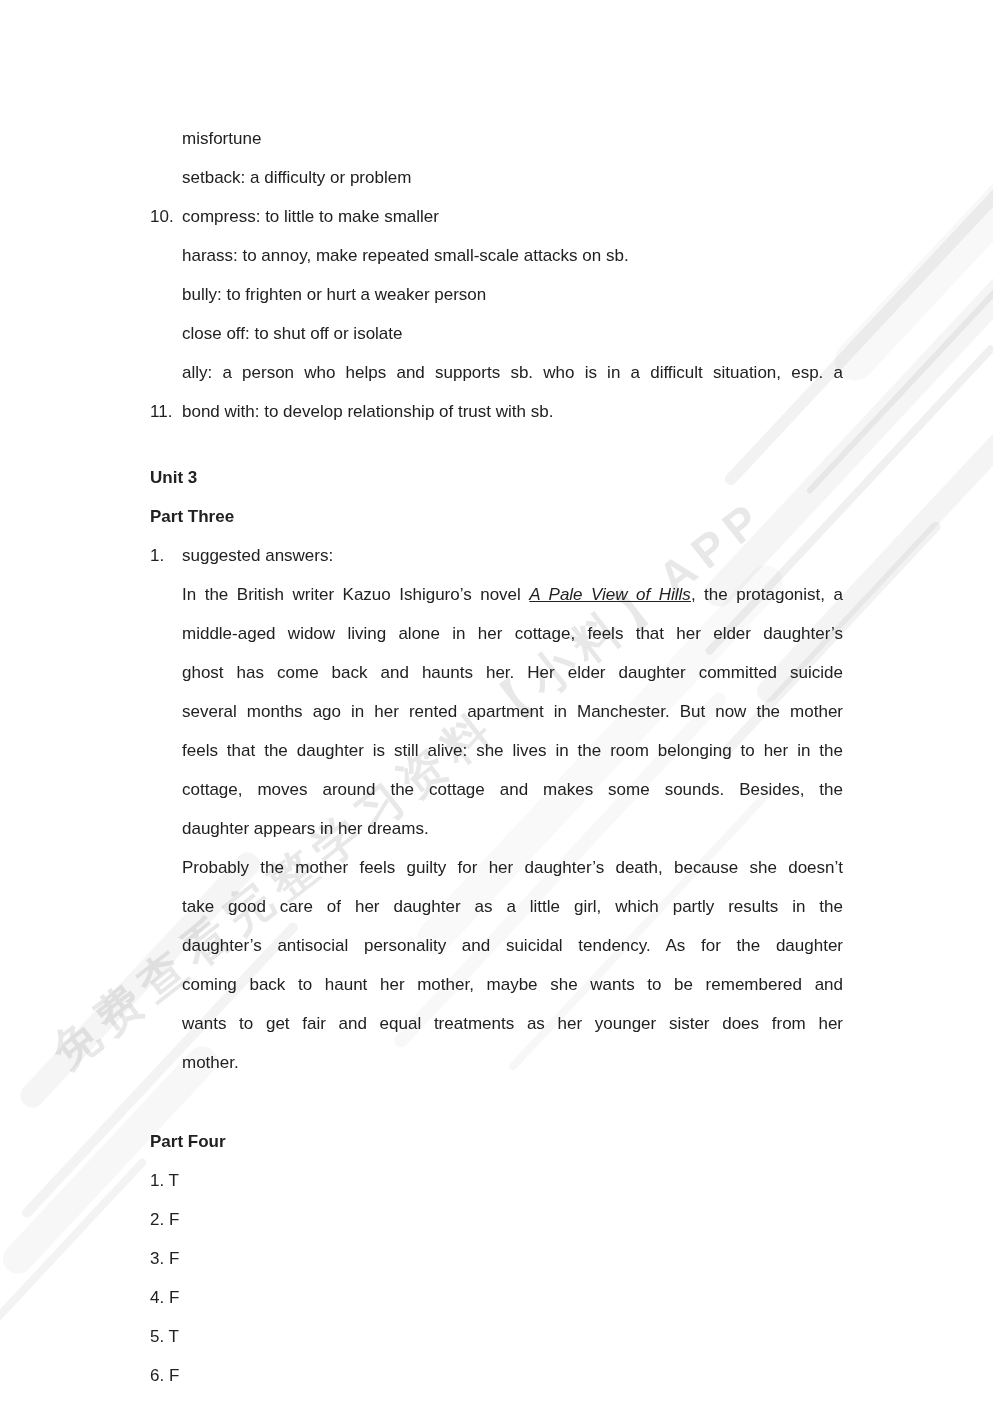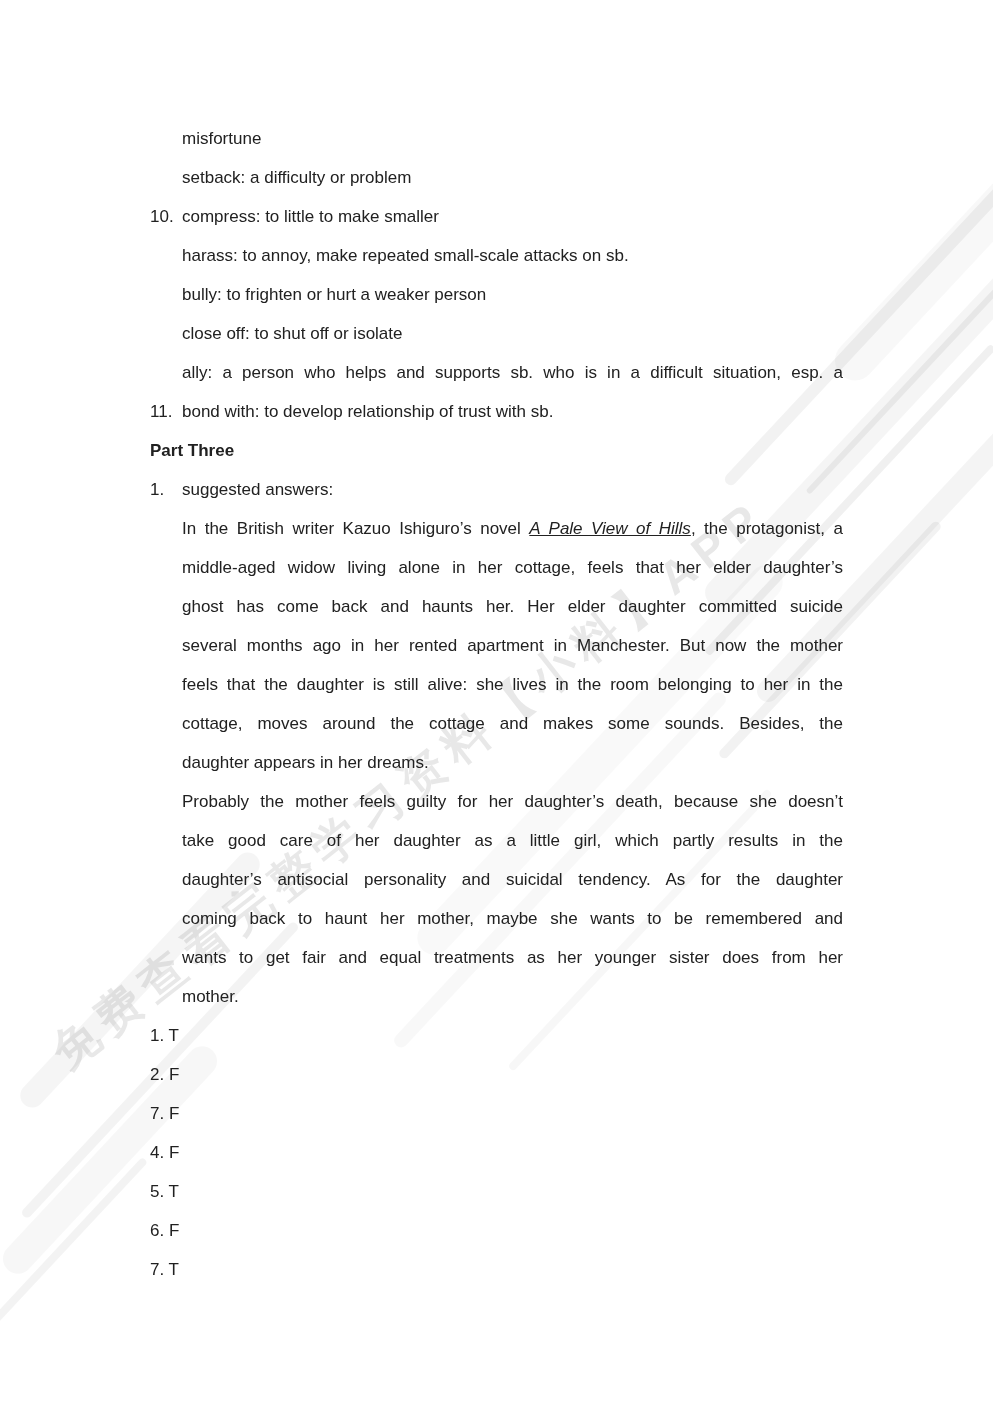--- a/index.html
+++ b/index.html
@@ -93,20 +93,21 @@
     </div>
     <div class="entry">
       <span class="num"></span>
       <div class="txt jus">ally: a person who helps and supports sb. who is in a difficult situation, esp. a</div>
     </div>
     <div class="entry">
       <span class="num">11.</span>
       <div class="txt">bond with: to develop relationship of trust with sb.</div>
     </div>
 
+    <div class="heading unit-gap">Unit 3</div>
     <div class="heading">Part Three</div>
 
     <div class="entry">
       <span class="num">1.</span>
       <div class="txt">suggested answers:</div>
     </div>
 
     <div class="entry">
       <span class="num"></span>
       <div class="txt jus"><span>In the British writer Kazuo Ishiguro’s novel </span><span class="book-title">A Pale View of Hills</span><span>, the protagonist, a</span></div>
@@ -154,24 +155,25 @@
     </div>
     <div class="entry">
       <span class="num"></span>
       <div class="txt jus">wants to get fair and equal treatments as her younger sister does from her</div>
     </div>
     <div class="entry">
       <span class="num"></span>
       <div class="txt">mother.</div>
     </div>
 
+    <div class="heading pf-gap">Part Four</div>
     <div class="tf-line">
       <span>1. T</span>
       <span>2. F</span>
-      <span>7. F</span>
+      <span>3. F</span>
       <span>4. F</span>
       <span>5. T</span>
       <span>6. F</span>
       <span>7. T</span>
     </div>
 
   </div>
 </div>
 
 </body></html>

